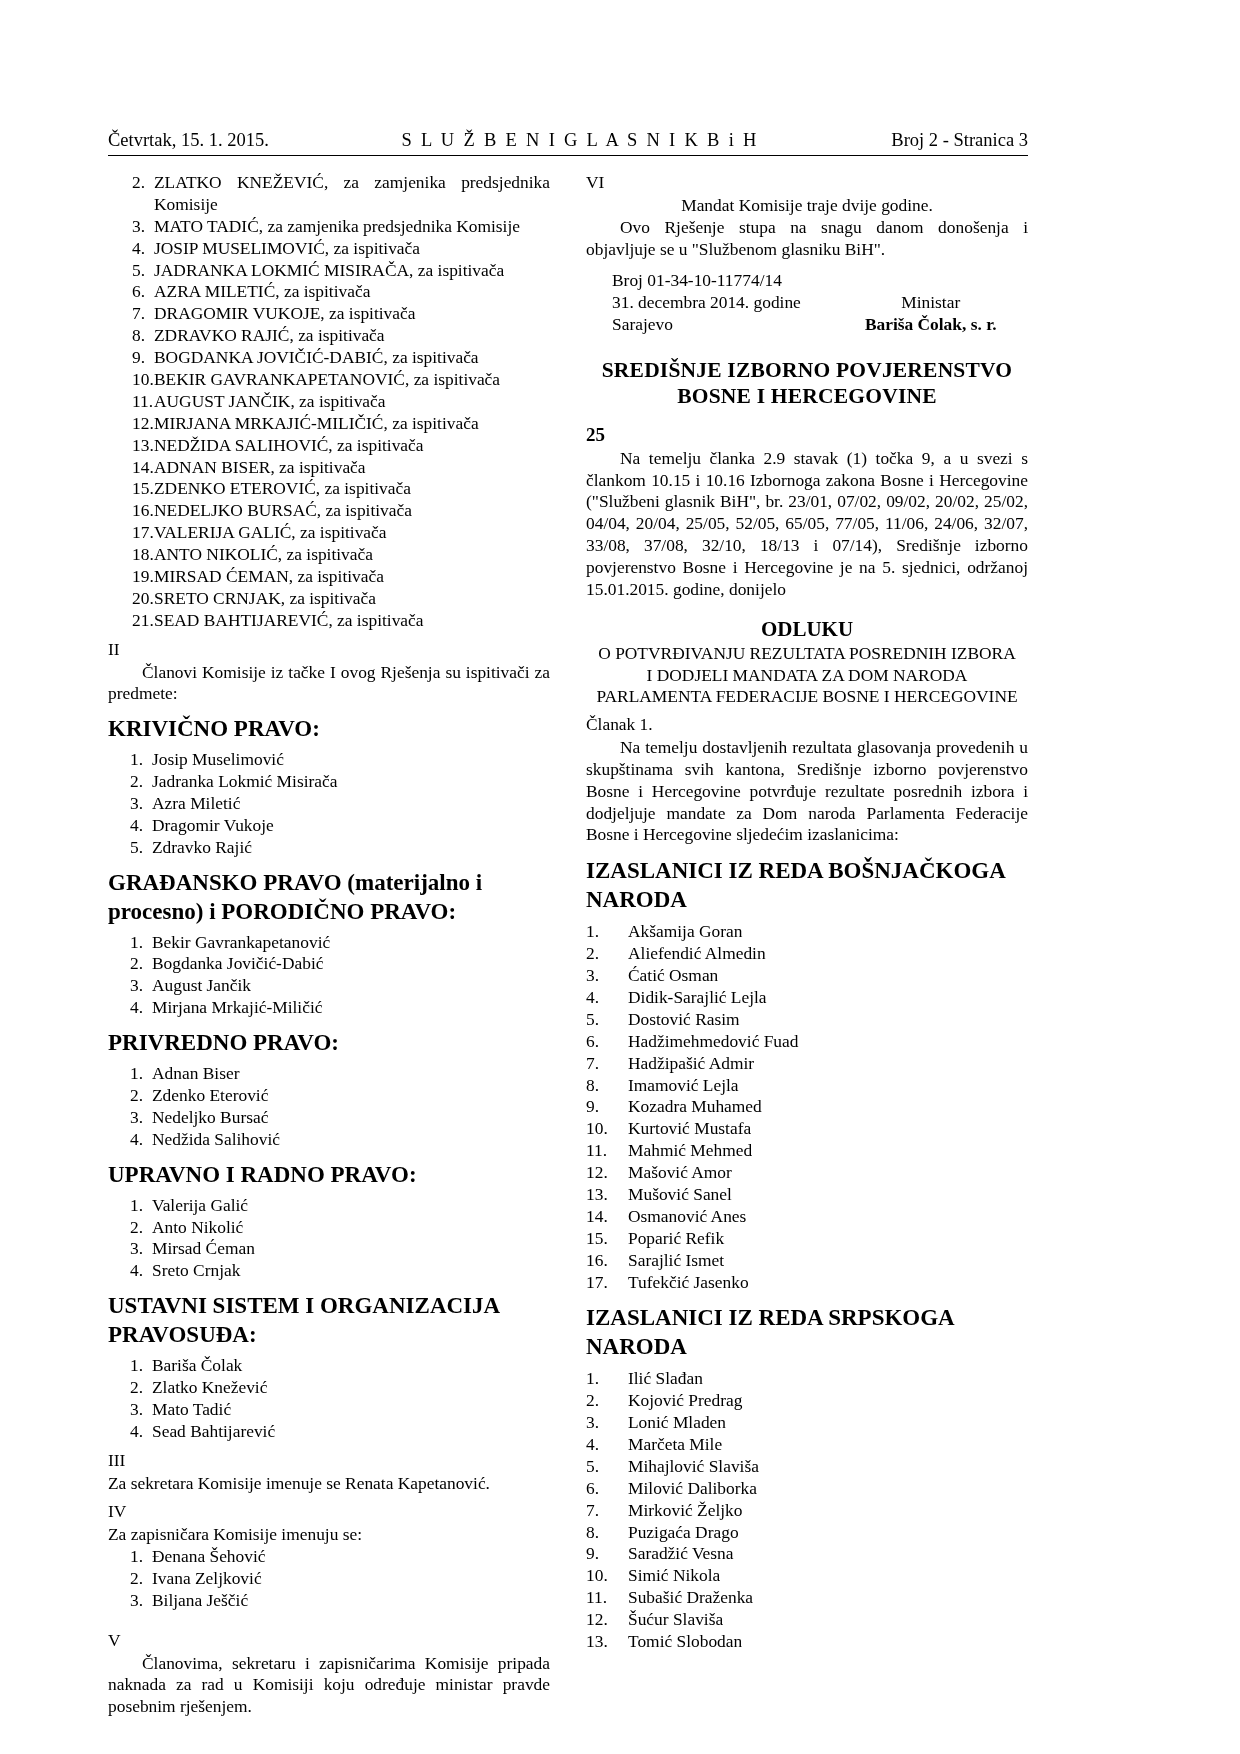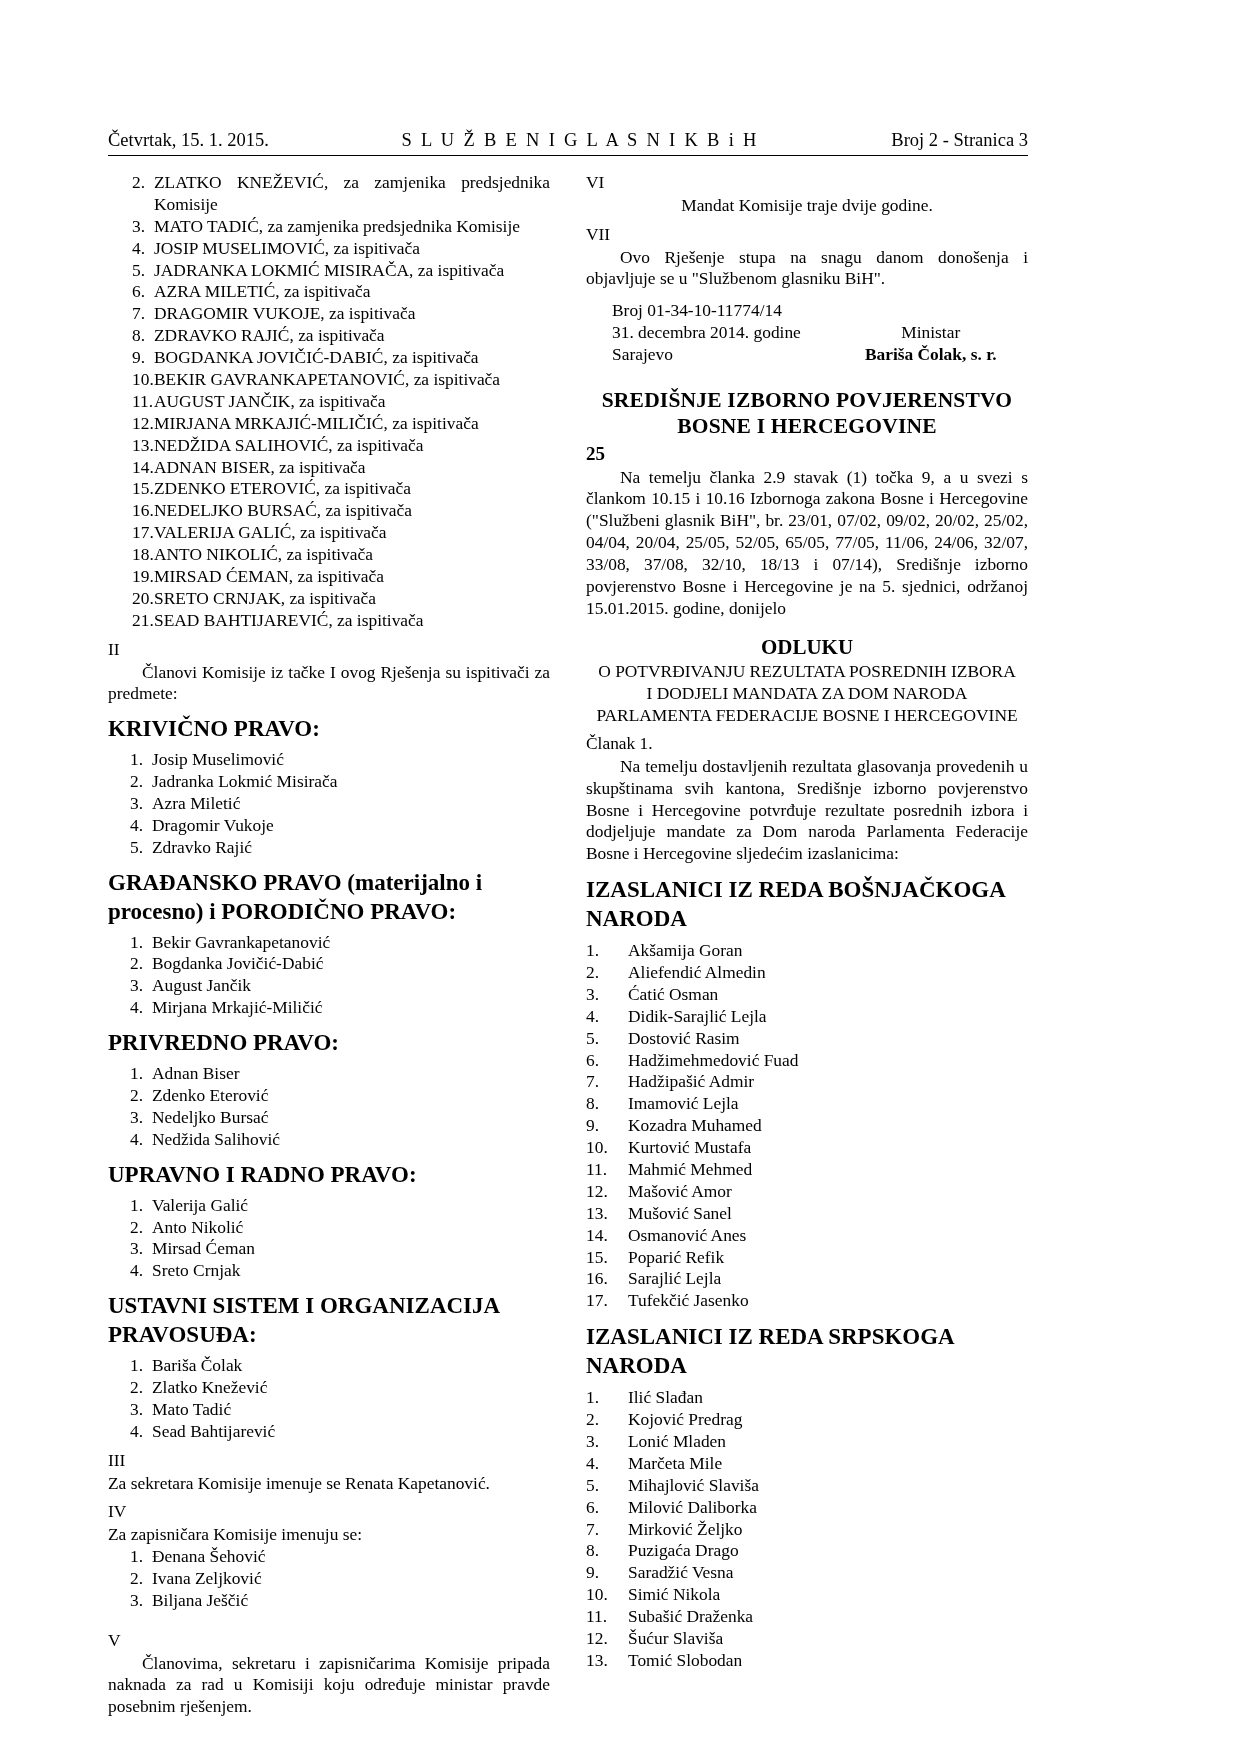--- a/index.html
+++ b/index.html
@@ -115,21 +115,21 @@
     text-align: center;
     font-weight: bold;
     font-size: 21.5px;
     line-height: 1.2;
     margin: 22px 0 0 0;
     letter-spacing: 0.2px;
   }
   .itemnum {
     font-weight: bold;
     font-size: 19px;
-    margin: 3px 0 2px 0;
+    margin: 14px 0 2px 0;
   }
   .odluku {
     text-align: center;
     font-weight: bold;
     font-size: 21px;
     margin: 16px 0 0 0;
   }
   .odluku-sub {
     text-align: center;
     font-weight: normal;
@@ -383,21 +383,20 @@
       <div class="roman" style="margin-top:18px">V</div>
       <p class="just">Članovima, sekretaru i zapisničarima Komisije pripada naknada za rad u Komisiji koju određuje ministar pravde posebnim rješenjem.</p>
 
     </div>
 
     <div class="col">
 
       <div class="roman" style="margin-top:0">VI</div>
       <p class="center">Mandat Komisije traje dvije godine.</p>
 
-      <div class="roman">VII</div>
       <p class="just">Ovo Rješenje stupa na snagu danom donošenja i objavljuje se u "Službenom glasniku BiH".</p>
 
       <div class="signblock">
         <div class="signrow">
           <div class="left">Broj 01-34-10-11774/14</div>
           <div class="right"></div>
         </div>
         <div class="signrow">
           <div class="left">31. decembra 2014. godine</div>
           <div class="right">Ministar</div>
@@ -482,21 +481,21 @@
           <li>
             <span class="num">14.</span>
             <span class="txt">Osmanović Anes</span>
           </li>
           <li>
             <span class="num">15.</span>
             <span class="txt">Poparić Refik</span>
           </li>
           <li>
             <span class="num">16.</span>
-            <span class="txt">Sarajlić Lejla</span>
+            <span class="txt">Sarajlić Ismet</span>
           </li>
           <li>
             <span class="num">17.</span>
             <span class="txt">Tufekčić Jasenko</span>
           </li>
         </ol>
 
       <div class="sec-head">IZASLANICI IZ REDA SRPSKOGA NARODA</div>
       <ol class="numlist dlist" id="serb-list">
           <li>

